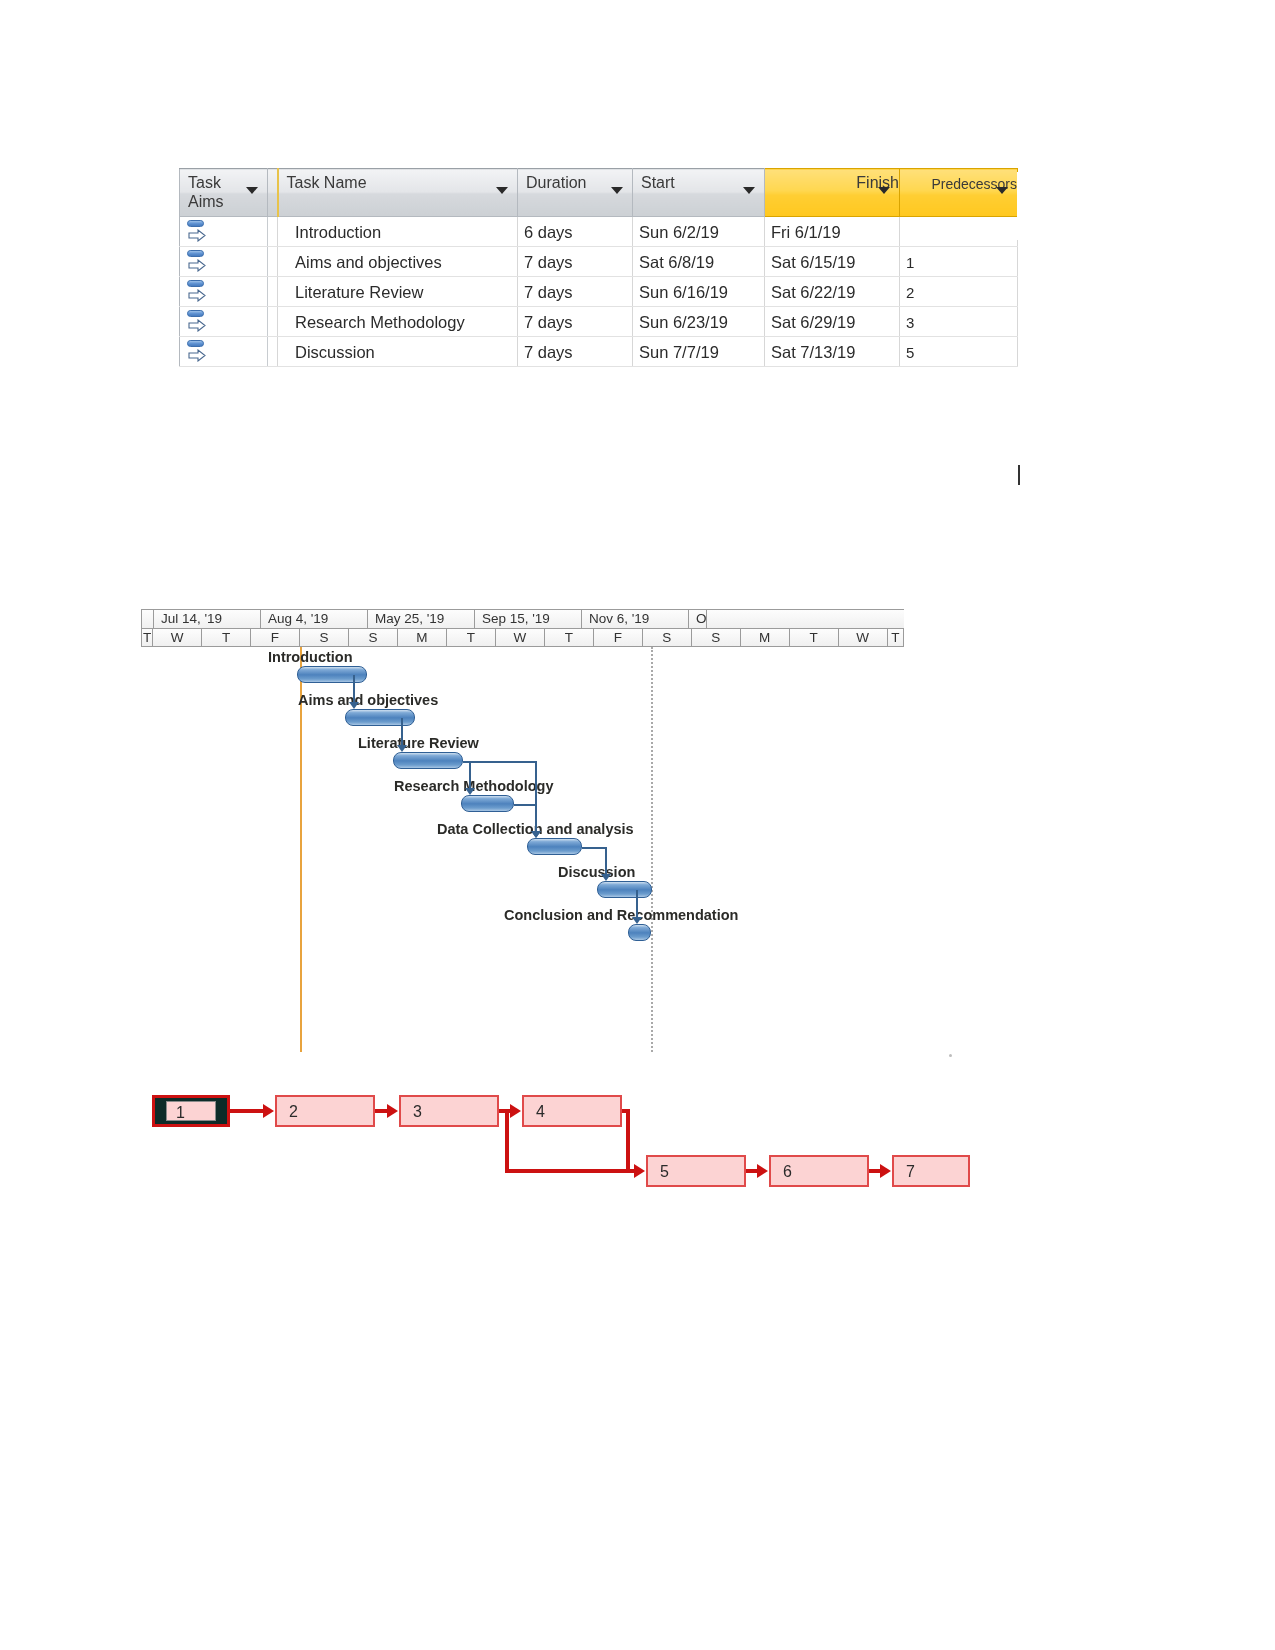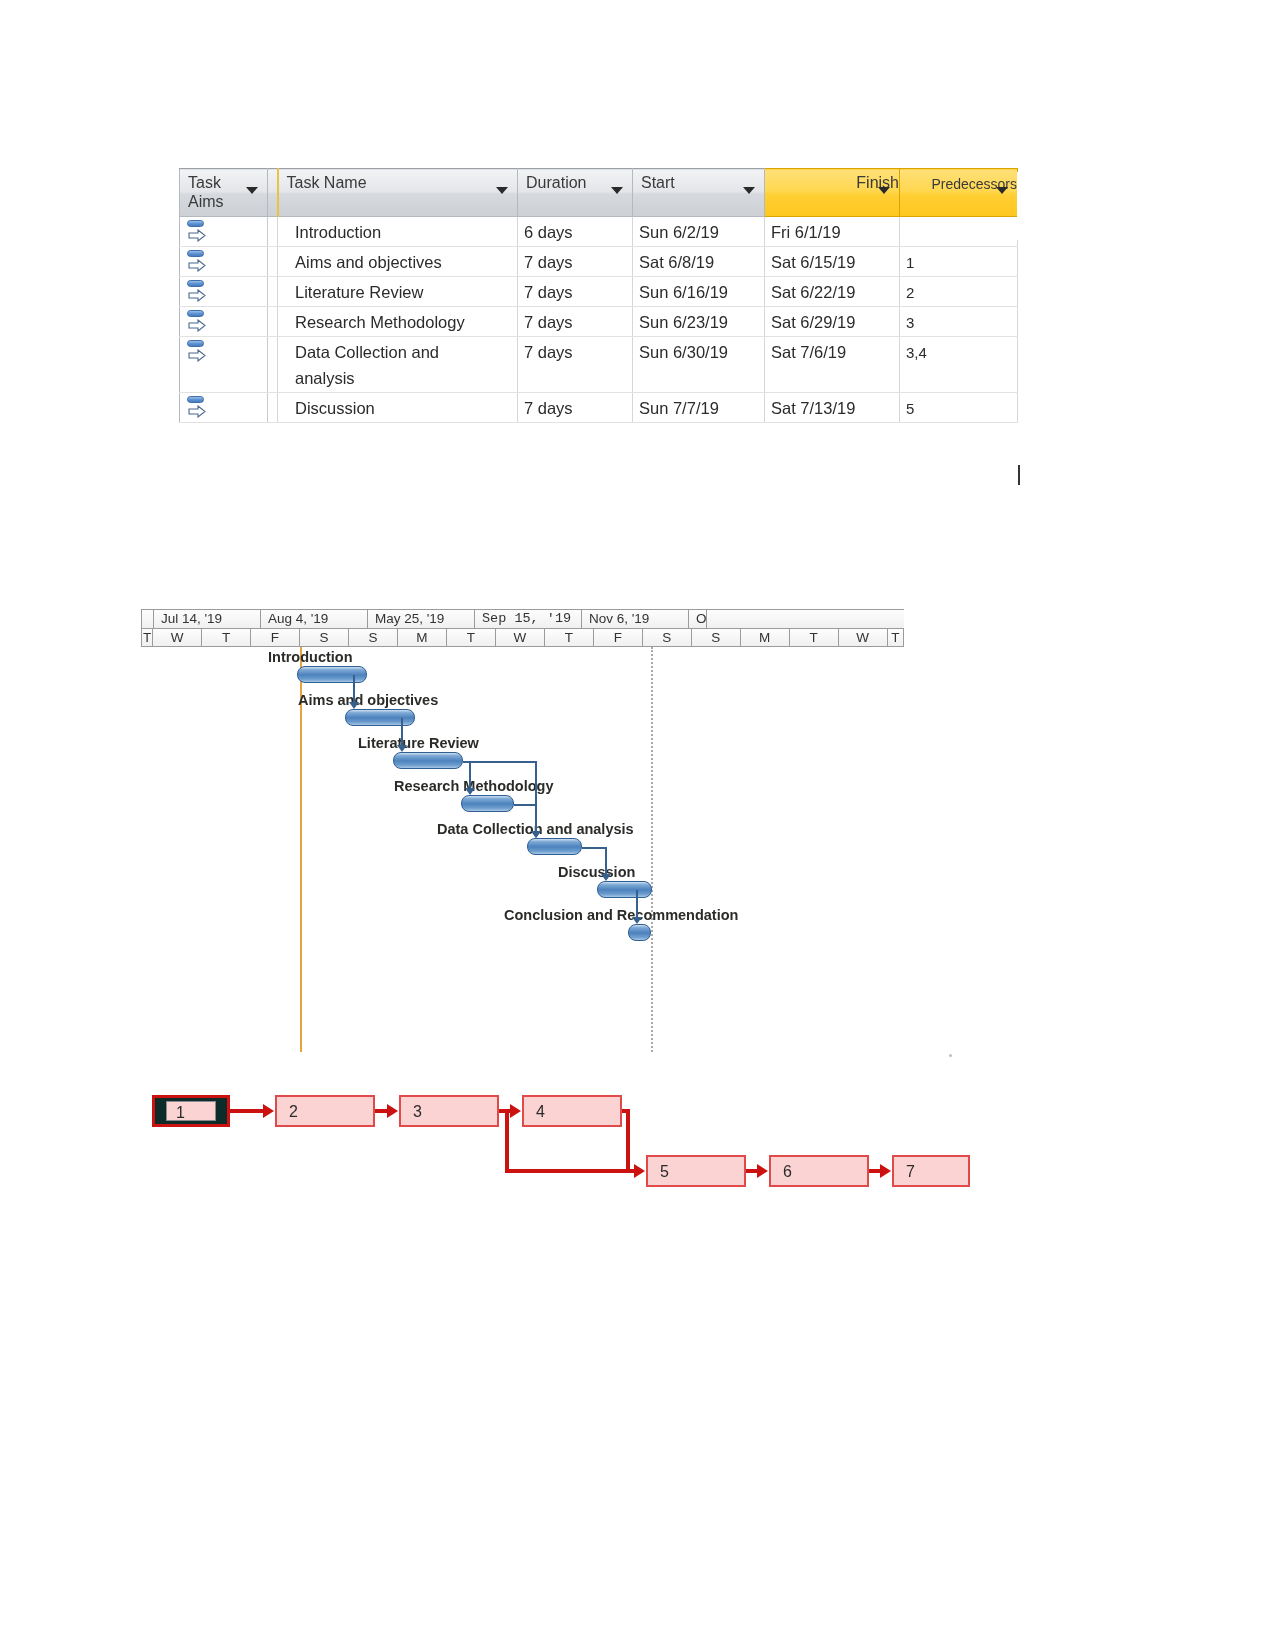--- a/index.html
+++ b/index.html
@@ -402,47 +402,20 @@
             <div class="cell-pad">Sun 6/23/19</div>
           </td>
           <td class="">
             <div class="cell-pad">Sat 6/29/19</div>
           </td>
           <td class="pred-cell">
             <div class="cell-pred">3</div>
           </td>
         </tr>
         <tr class="body-row">
-          <td class="mode-cell tall">
-            <div class="mode-icon">
-              <div class="bar"></div>
-              <svg class="arw" viewBox="0 0 18 13">
-                <path d="M1 4 H10 V1 L17 6.5 L10 12 V9 H1 Z" fill="#ffffff" stroke="#49688f" stroke-width="1.1"></path>
-              </svg>
-            </div>
-          </td>
-          <td class="spacer-col tall"></td>
-          <td class=" tall">
-            <div class="cell-name">Data Collection and
-analysis</div>
-          </td>
-          <td class=" tall">
-            <div class="cell-pad">7 days</div>
-          </td>
-          <td class=" tall">
-            <div class="cell-pad">Sun 6/30/19</div>
-          </td>
-          <td class=" tall">
-            <div class="cell-pad">Sat 7/6/19</div>
-          </td>
-          <td class="pred-cell tall">
-            <div class="cell-pred">3,4</div>
-          </td>
-        </tr>
-        <tr class="body-row">
           <td class="mode-cell">
             <div class="mode-icon">
               <div class="bar"></div>
               <svg class="arw" viewBox="0 0 18 13">
                 <path d="M1 4 H10 V1 L17 6.5 L10 12 V9 H1 Z" fill="#ffffff" stroke="#49688f" stroke-width="1.1"></path>
               </svg>
             </div>
           </td>
           <td class="spacer-col"></td>
           <td class="">
@@ -466,21 +439,21 @@
 </div>
 <div class="table-right-edge"></div>
 <div class="pred-right-tick"></div>
 
 <div id="gantt">
   <div id="tl-months">
       <div class="mcell" style="width: 12px;"></div>
       <div class="mcell" style="width: 107px;">Jul 14, '19</div>
       <div class="mcell" style="width: 107px;">Aug 4, '19</div>
       <div class="mcell" style="width: 107px;">May 25, '19</div>
-      <div class="mcell" style="width: 107px; font-family: Liberation Mono, monospace;">Sep 15, '19</div>
+      <div class="mcell" style="width: 107px;">Sep 15, '19</div>
       <div class="mcell" style="width: 107px;">Nov 6, '19</div>
       <div class="mcell" style="width: 18px;">O</div>
     </div>
   <div id="tl-days">
       <div class="dcell" style="width: 12px;">T</div>
       <div class="dcell" style="width: 53.5px;">W</div>
       <div class="dcell" style="width: 53.5px;">T</div>
       <div class="dcell" style="width: 53.5px;">F</div>
       <div class="dcell" style="width: 53.5px;">S</div>
       <div class="dcell" style="width: 53.5px;">S</div>

